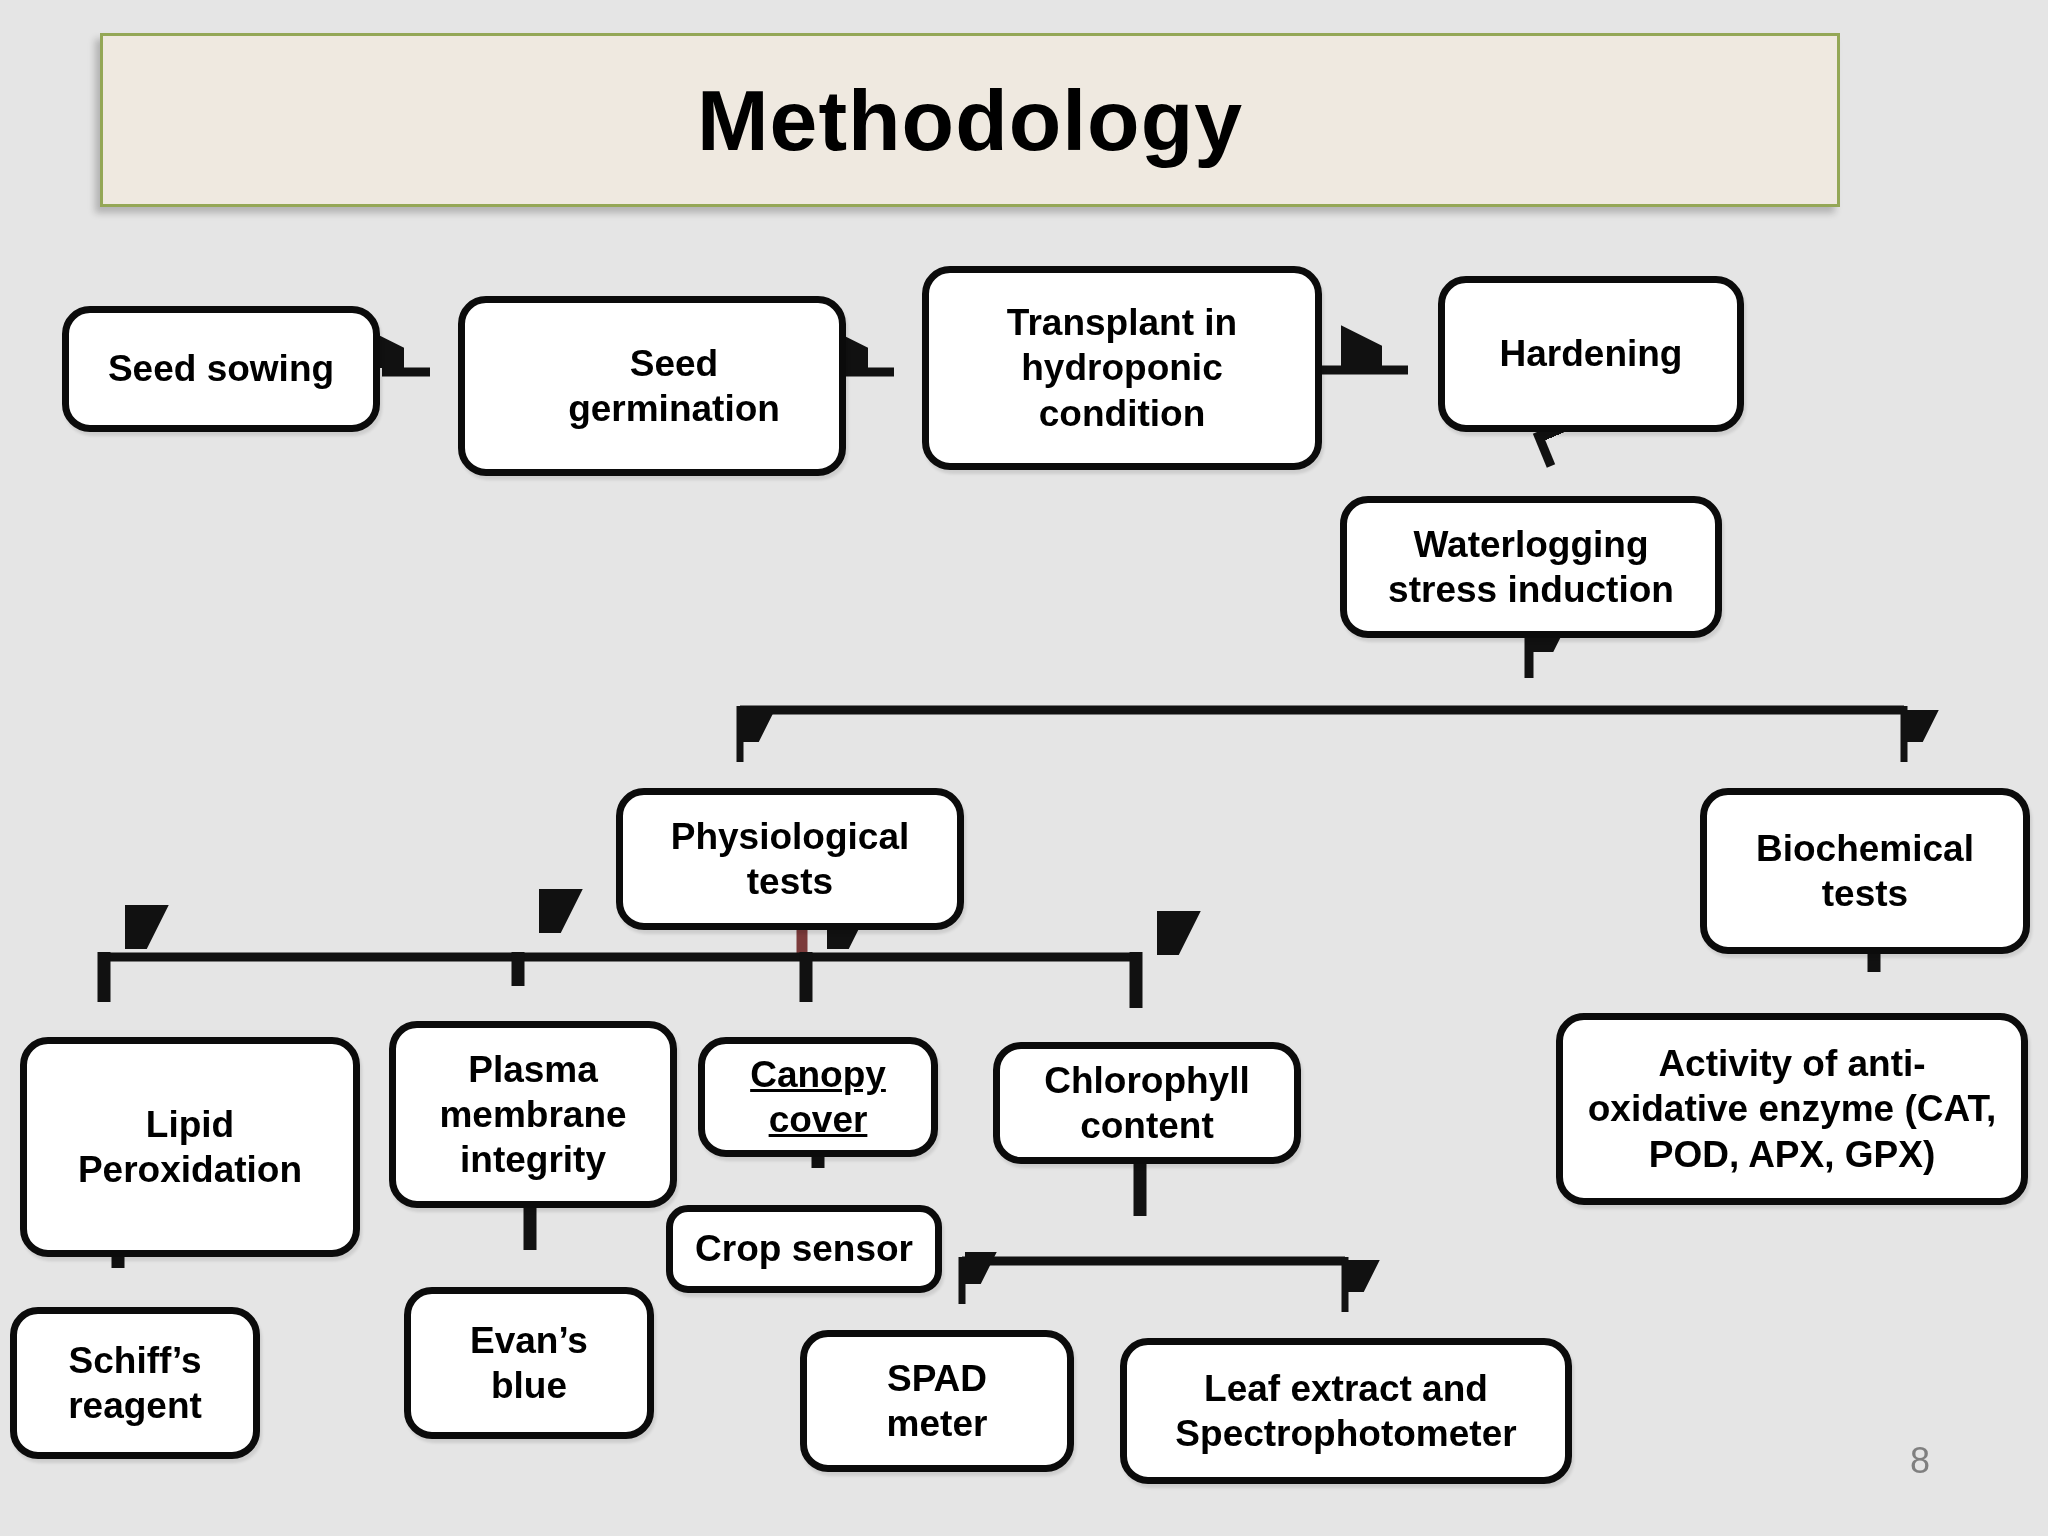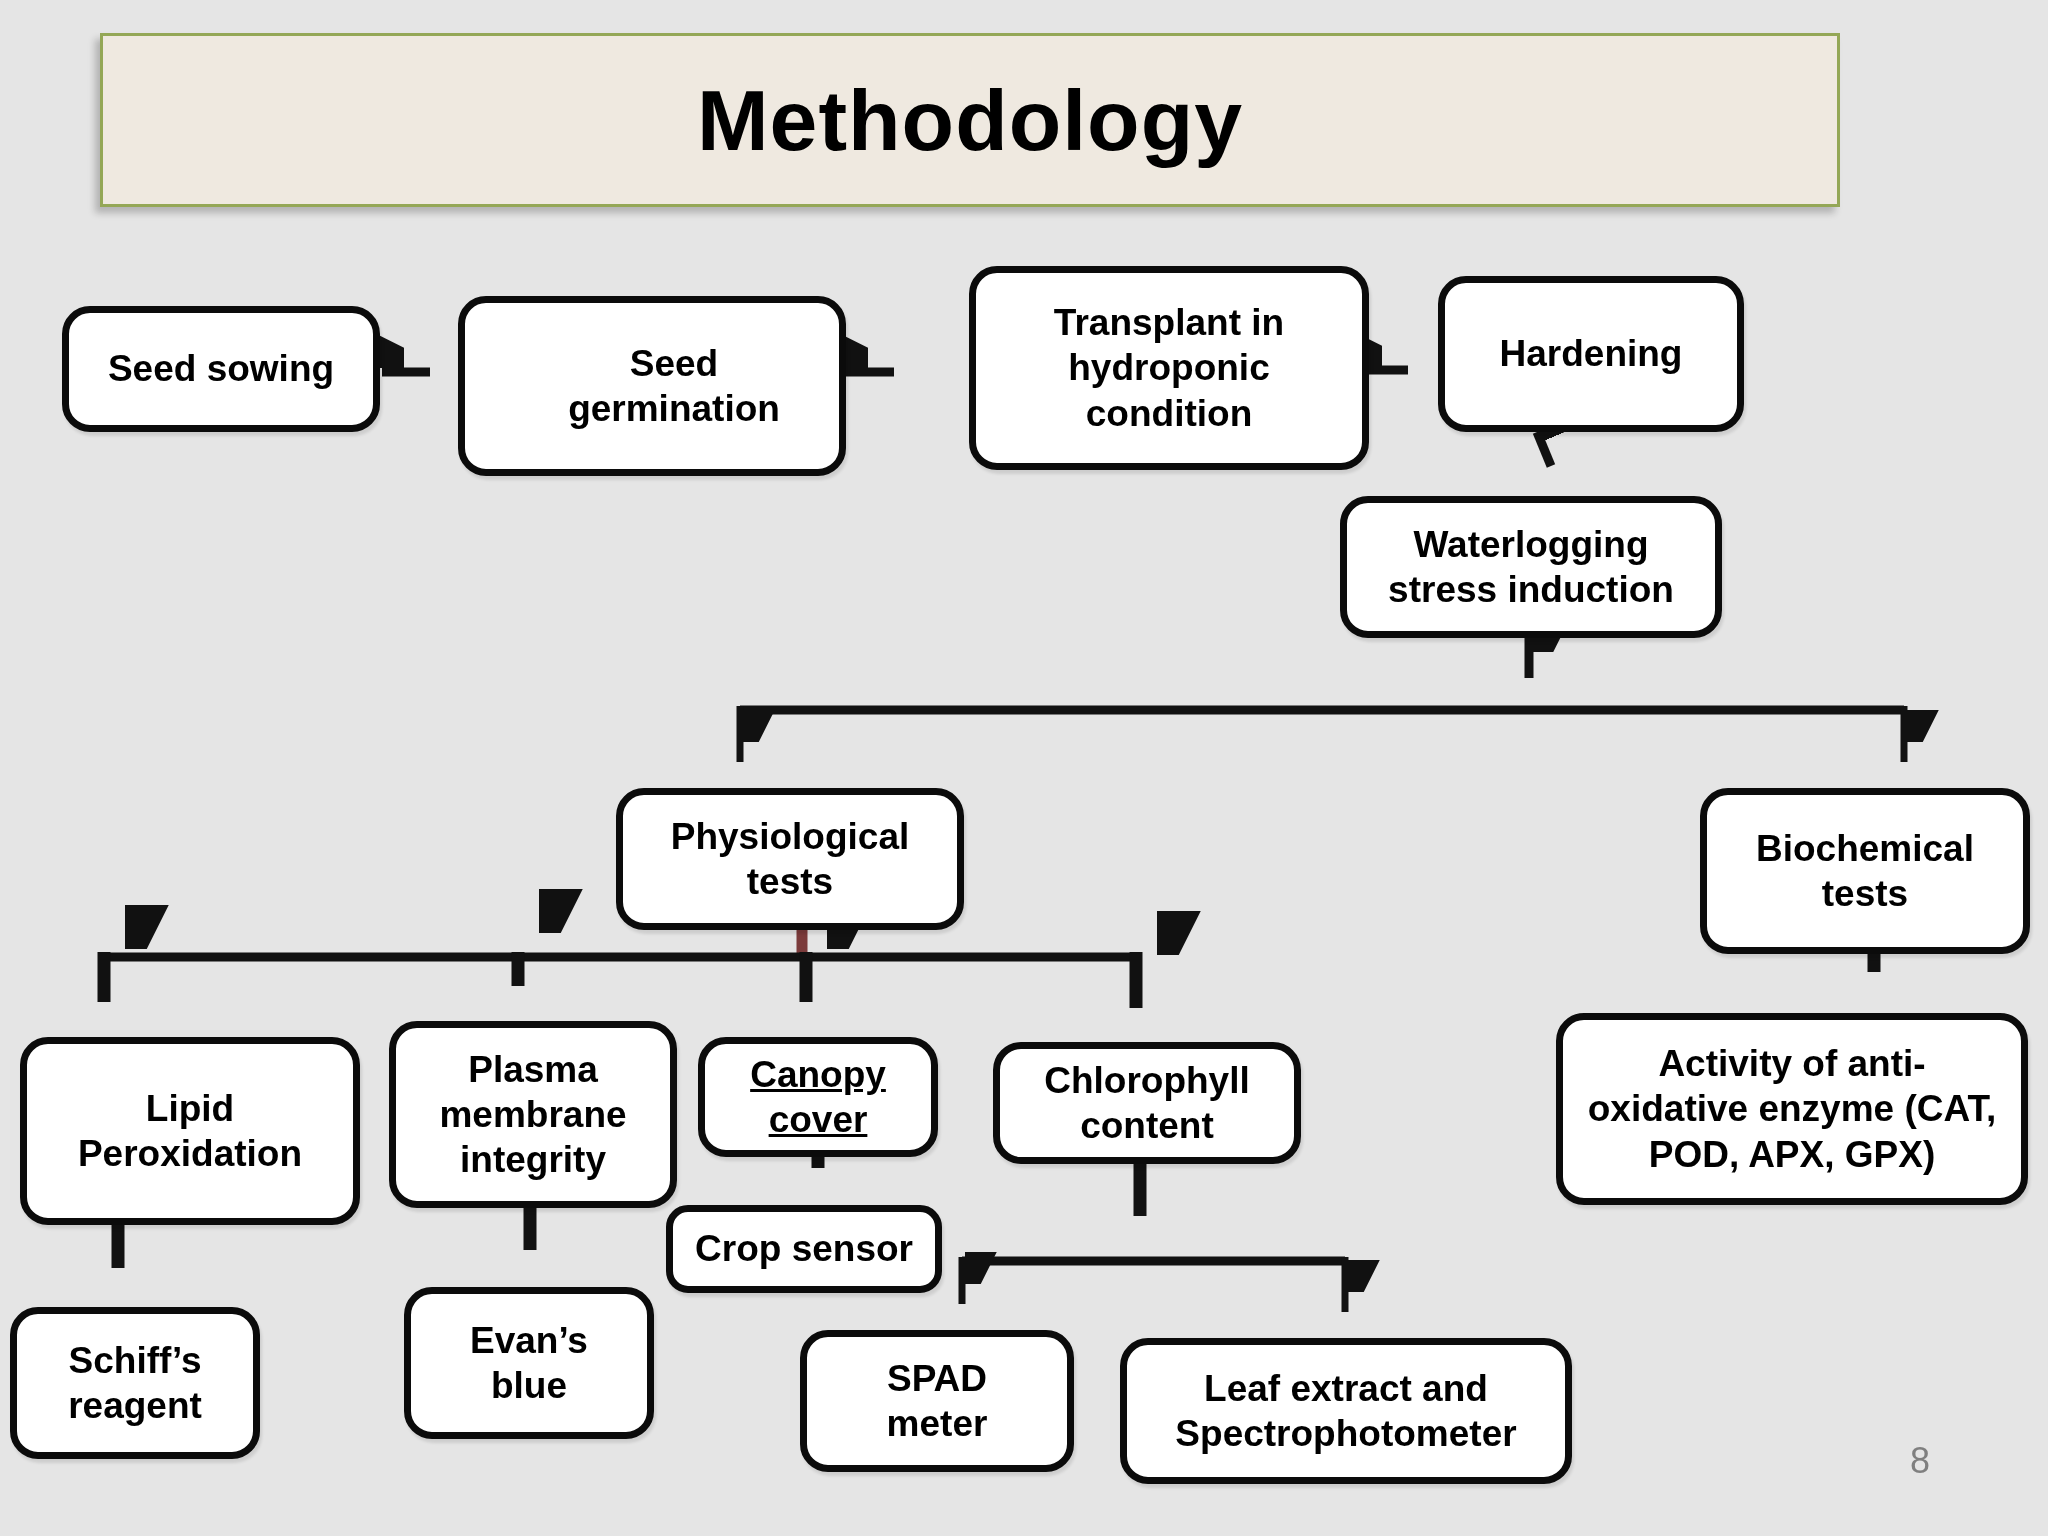--- a/index.html
+++ b/index.html
@@ -109,39 +109,39 @@
 
     <path class="edge-thick" marker-end="url(#ah-t)" d="M1874,932 V972"></path>
   </svg>
 
   <div class="node" style="left:62px;top:306px;width:318px;height:126px;">
     <span>Seed sowing</span>
   </div>
   <div class="node" style="left:458px;top:296px;width:388px;height:180px;padding-left:44px;">
     <span style="max-width:240px;">Seed germination</span>
   </div>
-  <div class="node" style="left:969px;top:266px;width:400px;height:204px;">
+  <div class="node" style="left:922px;top:266px;width:400px;height:204px;">
     <span style="max-width:250px;">Transplant in hydroponic condition</span>
   </div>
   <div class="node" style="left:1438px;top:276px;width:306px;height:156px;">
     <span>Hardening</span>
   </div>
 
   <div class="node" style="left:1340px;top:496px;width:382px;height:142px;">
     <span style="max-width:300px;">Waterlogging stress induction</span>
   </div>
 
   <div class="node" style="left:616px;top:788px;width:348px;height:142px;">
     <span style="max-width:260px;">Physiological tests</span>
   </div>
   <div class="node" style="left:1700px;top:788px;width:330px;height:166px;">
     <span style="max-width:240px;">Biochemical tests</span>
   </div>
 
-  <div class="node" style="left:20px;top:1037px;width:340px;height:188px;">
+  <div class="node" style="left:20px;top:1037px;width:340px;height:220px;">
     <span style="max-width:250px;">Lipid Peroxidation</span>
   </div>
   <div class="node" style="left:389px;top:1021px;width:288px;height:187px;">
     <span style="max-width:210px;">Plasma membrane integrity</span>
   </div>
   <div class="node" style="left:698px;top:1037px;width:240px;height:120px;">
     <span style="max-width:150px;text-decoration:underline;">Canopy cover</span>
   </div>
   <div class="node" style="left:993px;top:1042px;width:308px;height:122px;">
     <span style="max-width:230px;">Chlorophyll content</span>

